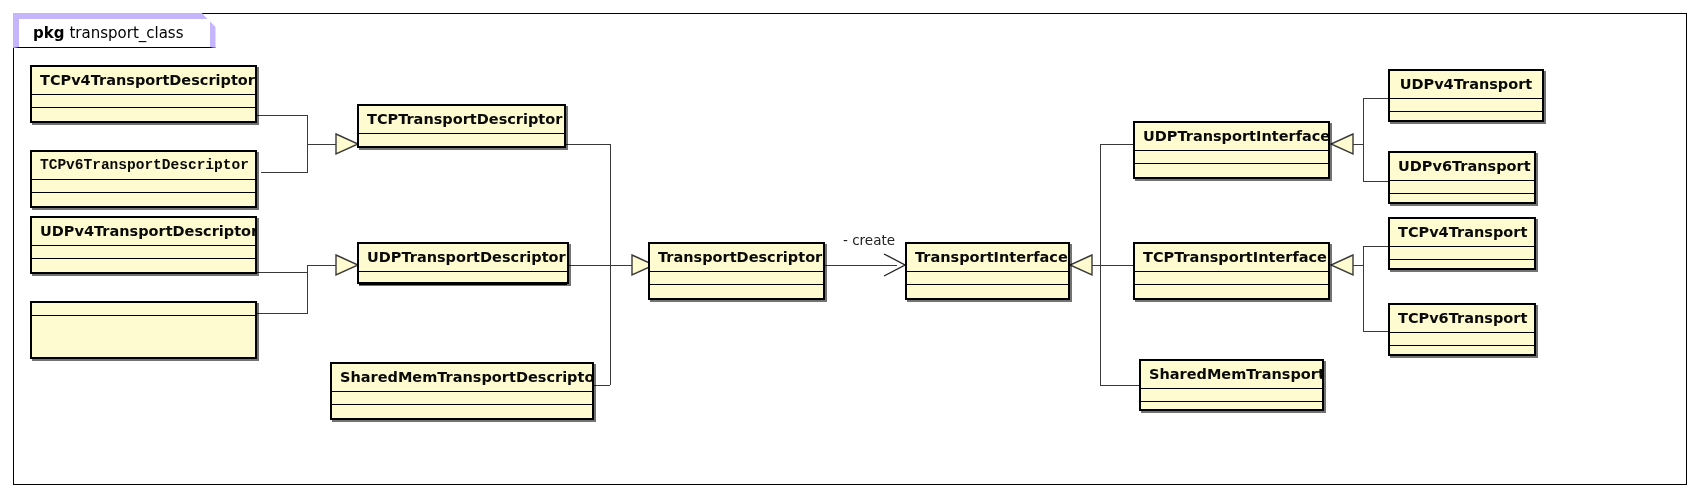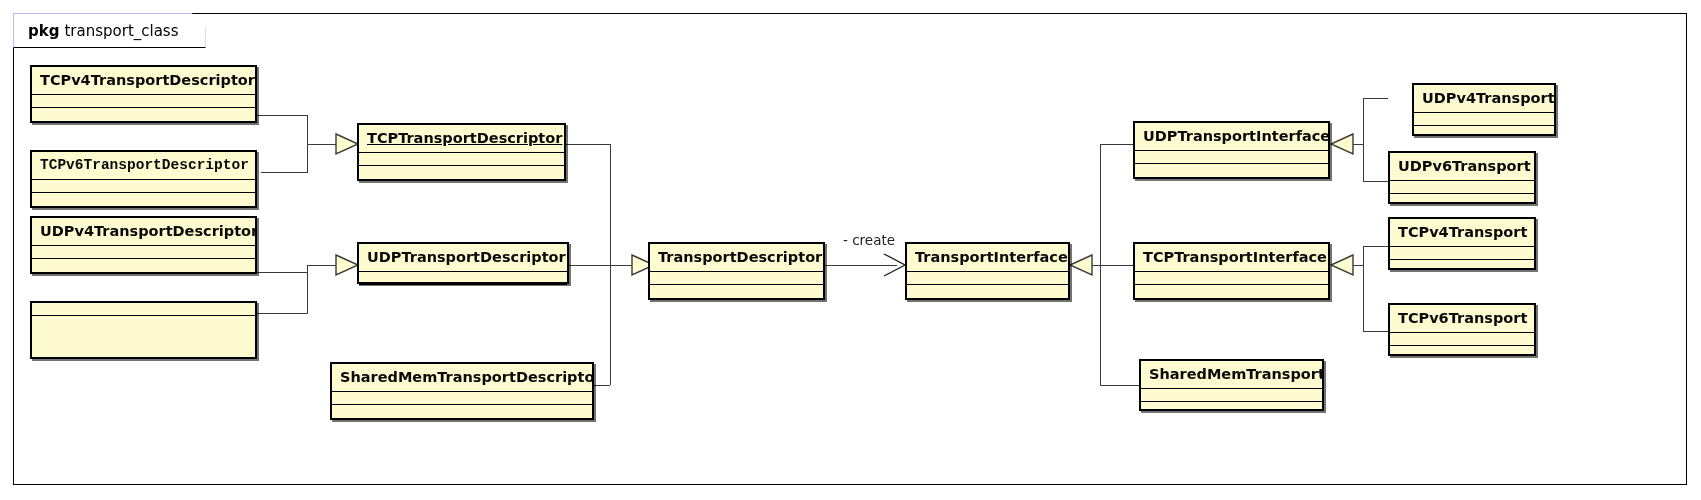--- a/index.html
+++ b/index.html
@@ -28,21 +28,21 @@
     border: 1px solid #000000;
     background: transparent;
   }
   .pkg-tab {
     position: absolute;
     left: 13px;
     top: 13px;
     height: 35px;
     box-sizing: border-box;
     background: #ffffff;
-    border: 1px solid #c4b5fd;
+    border: 6px solid #c4b5fd;
     border-bottom: 1px solid #000000;
     padding: 0 26px 0 14px;
     display: flex;
     align-items: center;
     white-space: nowrap;
     font-size: 15px;
     color: #000000;
     
     clip-path: polygon(0 0, calc(100% - 14px) 0, 100% 40%, 100% 100%, 0 100%);
   }
@@ -197,21 +197,21 @@
     <div class="name">UDPv4TransportDescriptor</div>
     <div class="compart"></div>
     <div class="compart last"></div>
   </div>
 
   <div class="cls" style="left:30px; top:301px; width:227px; height:58px;">
     <div class="compart"></div>
     <div class="compart last"></div>
   </div>
 
-  <div class="cls" style="left:357px; top:123px; width:209px; height:58px;text-decoration:underline;">
+  <div class="cls" style="left:357px; top:104px; width:209px; height:44px;">
     <div class="name">TCPTransportDescriptor</div>
     <div class="compart"></div>
     <div class="compart last"></div>
   </div>
 
   <div class="cls" style="left:357px; top:242px; width:212px; height:42px;">
     <div class="name">UDPTransportDescriptor</div>
     <div class="compart"></div>
     <div class="compart last"></div>
   </div>
@@ -245,21 +245,21 @@
     <div class="compart"></div>
     <div class="compart last"></div>
   </div>
 
   <div class="cls" style="left:1139px; top:359px; width:185px; height:52px;">
     <div class="name">SharedMemTransport</div>
     <div class="compart"></div>
     <div class="compart last"></div>
   </div>
 
-  <div class="cls" style="left:1388px; top:83px; width:144px; height:53px;margin-left:24px;">
+  <div class="cls" style="left:1388px; top:69px; width:156px; height:53px;">
     <div class="name">UDPv4Transport</div>
     <div class="compart"></div>
     <div class="compart last"></div>
   </div>
 
   <div class="cls" style="left:1388px; top:151px; width:148px; height:53px;">
     <div class="name">UDPv6Transport</div>
     <div class="compart"></div>
     <div class="compart last"></div>
   </div>

